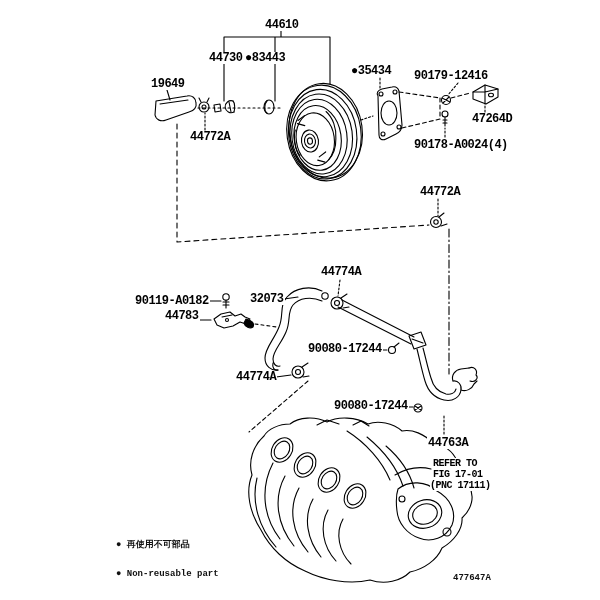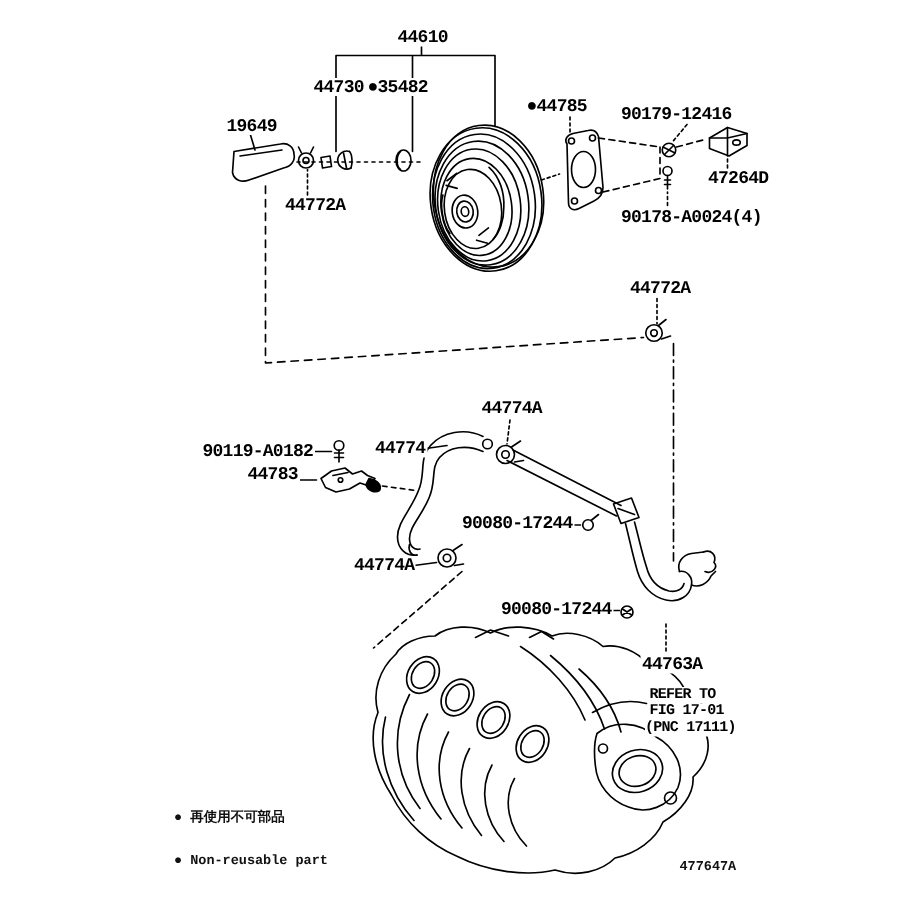--- a/index.html
+++ b/index.html
@@ -189,32 +189,32 @@
     <ellipse cx="408" cy="514" rx="12.5" ry="10" transform="rotate(-18 408 514)"></ellipse>
     <circle cx="430" cy="532" r="4"></circle>
     <circle cx="385" cy="499" r="3"></circle>
     <path d="M300,425 L310,420 L322,424 M336,425 L344,421 L352,426"></path>
     <path d="M378,475 C390,468 402,466 414,469"></path>
   </g>
 </svg>
 
   <div class="lbl" style="left:247px;top:19px">44610</div>
   <div class="lbl" style="left:191px;top:52px">44730</div>
-  <div class="lbl" style="left:227px;top:52px">●35482</div>
+  <div class="lbl" style="left:227px;top:52px">●83443</div>
   <div class="lbl" style="left:133px;top:78px">19649</div>
   <div class="lbl" style="left:172px;top:131px">44772A</div>
-  <div class="lbl" style="left:333px;top:65px">●44785</div>
+  <div class="lbl" style="left:333px;top:65px">●35434</div>
   <div class="lbl" style="left:396px;top:70px">90179-12416</div>
   <div class="lbl" style="left:454px;top:113px">47264D</div>
   <div class="lbl" style="left:396px;top:139px">90178-A0024(4)</div>
   <div class="lbl" style="left:402px;top:186px">44772A</div>
   <div class="lbl" style="left:303px;top:266px">44774A</div>
   <div class="lbl" style="left:117px;top:295px">90119-A0182</div>
   <div class="lbl" style="left:147px;top:310px">44783</div>
-  <div class="lbl" style="left:232px;top:293px">44774</div>
+  <div class="lbl" style="left:232px;top:293px">32073</div>
   <div class="lbl" style="left:290px;top:343px">90080-17244</div>
   <div class="lbl" style="left:218px;top:371px">44774A</div>
   <div class="lbl" style="left:316px;top:400px">90080-17244</div>
   <div class="lbl" style="left:410px;top:437px">44763A</div>
 
   <div class="lbl-sm" style="left:416px;top:458px">REFER TO</div>
   <div class="lbl-sm" style="left:416px;top:469px">FIG 17-01</div>
   <div class="lbl-sm" style="left:413px;top:480px">(PNC 17111)</div>
 
   <div class="lbl-xs" style="left:99px;top:540px">● 再使用不可部品</div>

